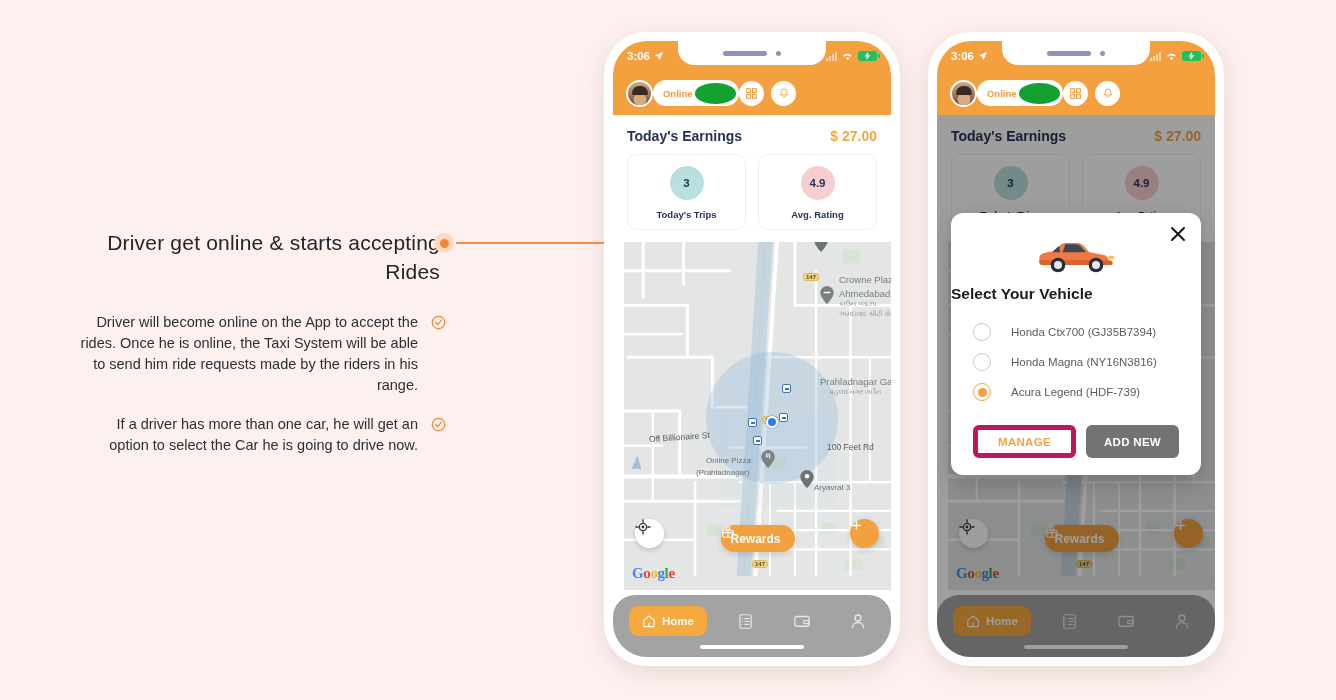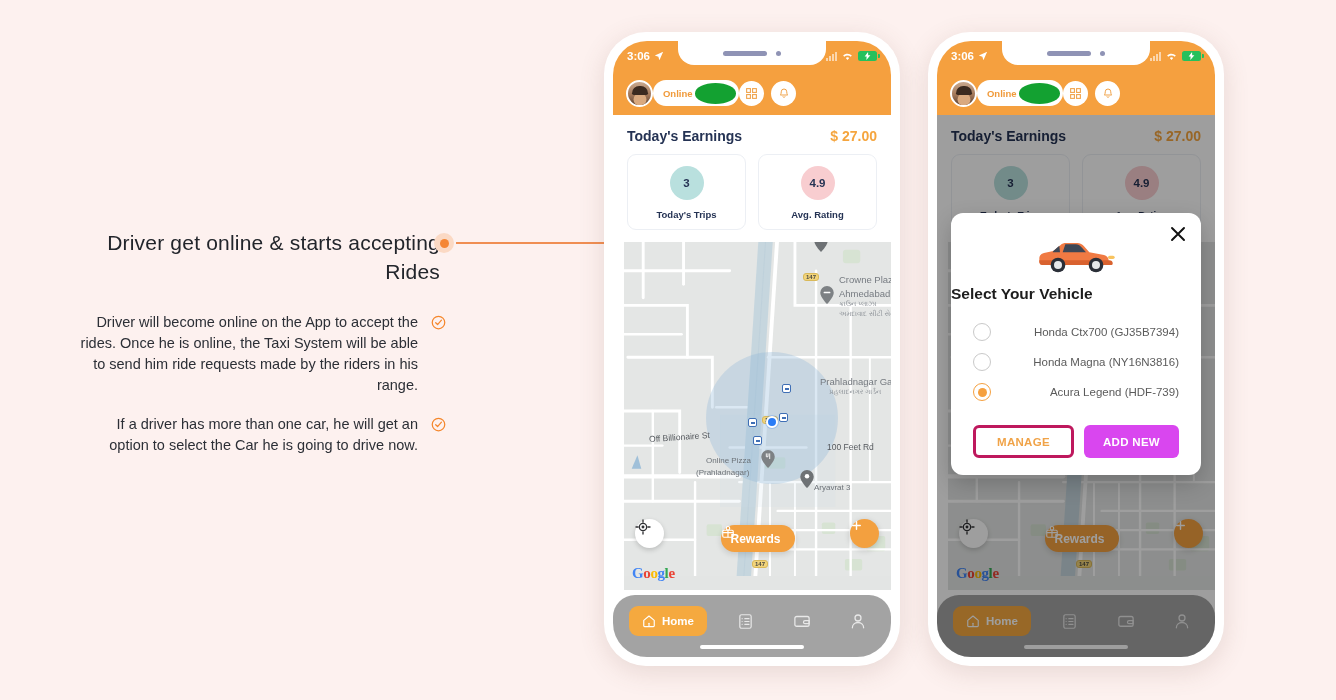--- a/index.html
+++ b/index.html
@@ -240,45 +240,44 @@
   .modal-close {
     position: absolute; right: 14px; top: 12px;
     width: 18px; height: 18px; cursor: pointer;
   }
   .car-art { display: block; margin: 6px auto 2px; }
   .modal-title {
     text-align: left; font-size: 15.5px; font-weight: 700;
     color: #1d1d1d; margin: 6px 0 14px;
   }
   .veh-row {
-    display: flex; align-items: center; gap: 11px;
+    display: flex; align-items: center; gap: 20px;
     padding: 6px 22px;
-    justify-content: space-between;
   }
   .radio {
     width: 18px; height: 18px; border-radius: 50%;
     border: 1.6px solid #c9c9c9; flex: none;
     display: flex; align-items: center; justify-content: center;
   }
   .radio.on { border-color: #f5a03f; }
   .radio.on i { width: 9px; height: 9px; border-radius: 50%; background: #f5a03f; display: block; }
   .veh-label { font-size: 11.5px; color: #5b5b5b; }
   .modal-actions {
     display: flex; gap: 10px; padding: 18px 22px 0;
   }
   .btn-outline {
     flex: 1; height: 33px; border-radius: 6px;
-    border: 3px solid #be185d; background: #fff;
+    border: 5px solid #be185d; background: #fff;
     color: #f0a348; font-size: 11.5px; font-weight: 700;
     display: flex; align-items: center; justify-content: center;
     letter-spacing: .3px;
   }
   .btn-solid {
     flex: 1; height: 33px; border-radius: 6px; border: none;
-    background: #d946ef; color: #fff; font-size: 11.5px; font-weight: 700;
+    background: #737373; color: #fff; font-size: 11.5px; font-weight: 700;
     display: flex; align-items: center; justify-content: center;
     letter-spacing: .3px;
   }
 </style>
 </head>
 <body>
 
 <div class="stage">
 
   <div class="left-block">

